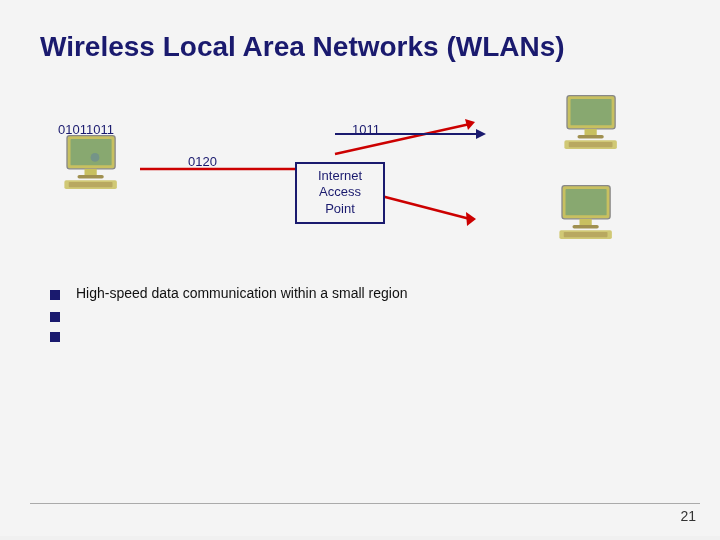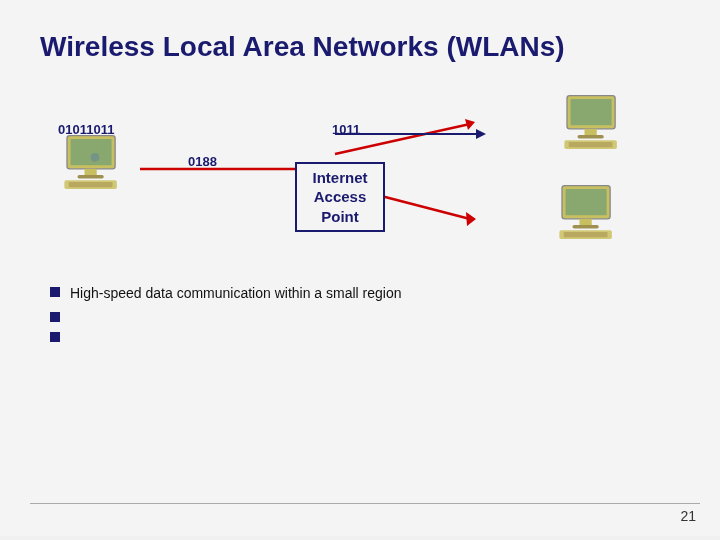--- a/index.html
+++ b/index.html
@@ -39,52 +39,53 @@
       align-items: center;
     }
     .computer svg {
       width: 70px;
       height: 70px;
     }
     
     .label-box {
       position: absolute;
       font-size: 13px;
-      font-weight: bold;
+      font-weight: normal;
       color: #1a1a6e;
       background: transparent;
     }
     .iap-box {
       position: absolute;
       text-align: center;
-      font-size: 15px;
-      font-weight: bold;
+      font-size: 13px;
+      font-weight: normal;
       color: #1a1a6e;
       line-height: 1.3;
     }
     
     .arrows-svg {
       position: absolute;
       top: 0;
       left: 0;
       width: 100%;
       height: 100%;
       pointer-events: none;
     }
     .bullet-list {
       margin-top: 8px;
       padding-left: 10px;
     }
     .bullet-item {
       display: flex;
-      align-items: flex-start;
+      align-items: center;
       margin-bottom: 7px;
       font-size: 14px;
       color: #111;
       line-height: 1.35;
+      gap: 6px;
     }
     .bullet-sq {
       width: 10px;
       height: 10px;
       background: #1a1a6e;
       flex-shrink: 0;
       margin-top: 3px;
       margin-right: 10px;
     }
     .page-number {
@@ -138,23 +139,23 @@
 
         <rect x="5" y="56" width="60" height="10" rx="2" fill="#d0c875"></rect>
         <rect x="10" y="58" width="50" height="6" rx="1" fill="#b8a860"></rect>
 
         <circle cx="40" cy="30" r="5" fill="#6080a0" opacity="0.5"></circle>
       </svg>
     </div>
 
     <div class="label-box" style="left:18px; top:38px;">01011011</div>
 
-    <div class="label-box" style="left:148px; top:70px;">0188</div>
-
-    <div class="label-box" style="left:292px; top:38px;">1011</div>
+    <div class="label-box" style="left:148px; top:70px;">0120</div>
+
+    <div class="label-box" style="left:312px; top:38px;">1011</div>
 
     <div class="iap-box" style="left:255px; top:78px; width:90px; border: 2px solid #1a1a6e; background: #f4f4f4; padding: 4px 6px;">
       <span style="white-space: pre-line;">Internet
 Access
 Point</span>
     </div>
 
     <div class="computer" style="right:50px; top:5px;">
       <svg viewBox="0 0 80 75">
         <rect x="8" y="5" width="55" height="38" rx="3" fill="#c8c060" stroke="#888" stroke-width="1.5"></rect>

